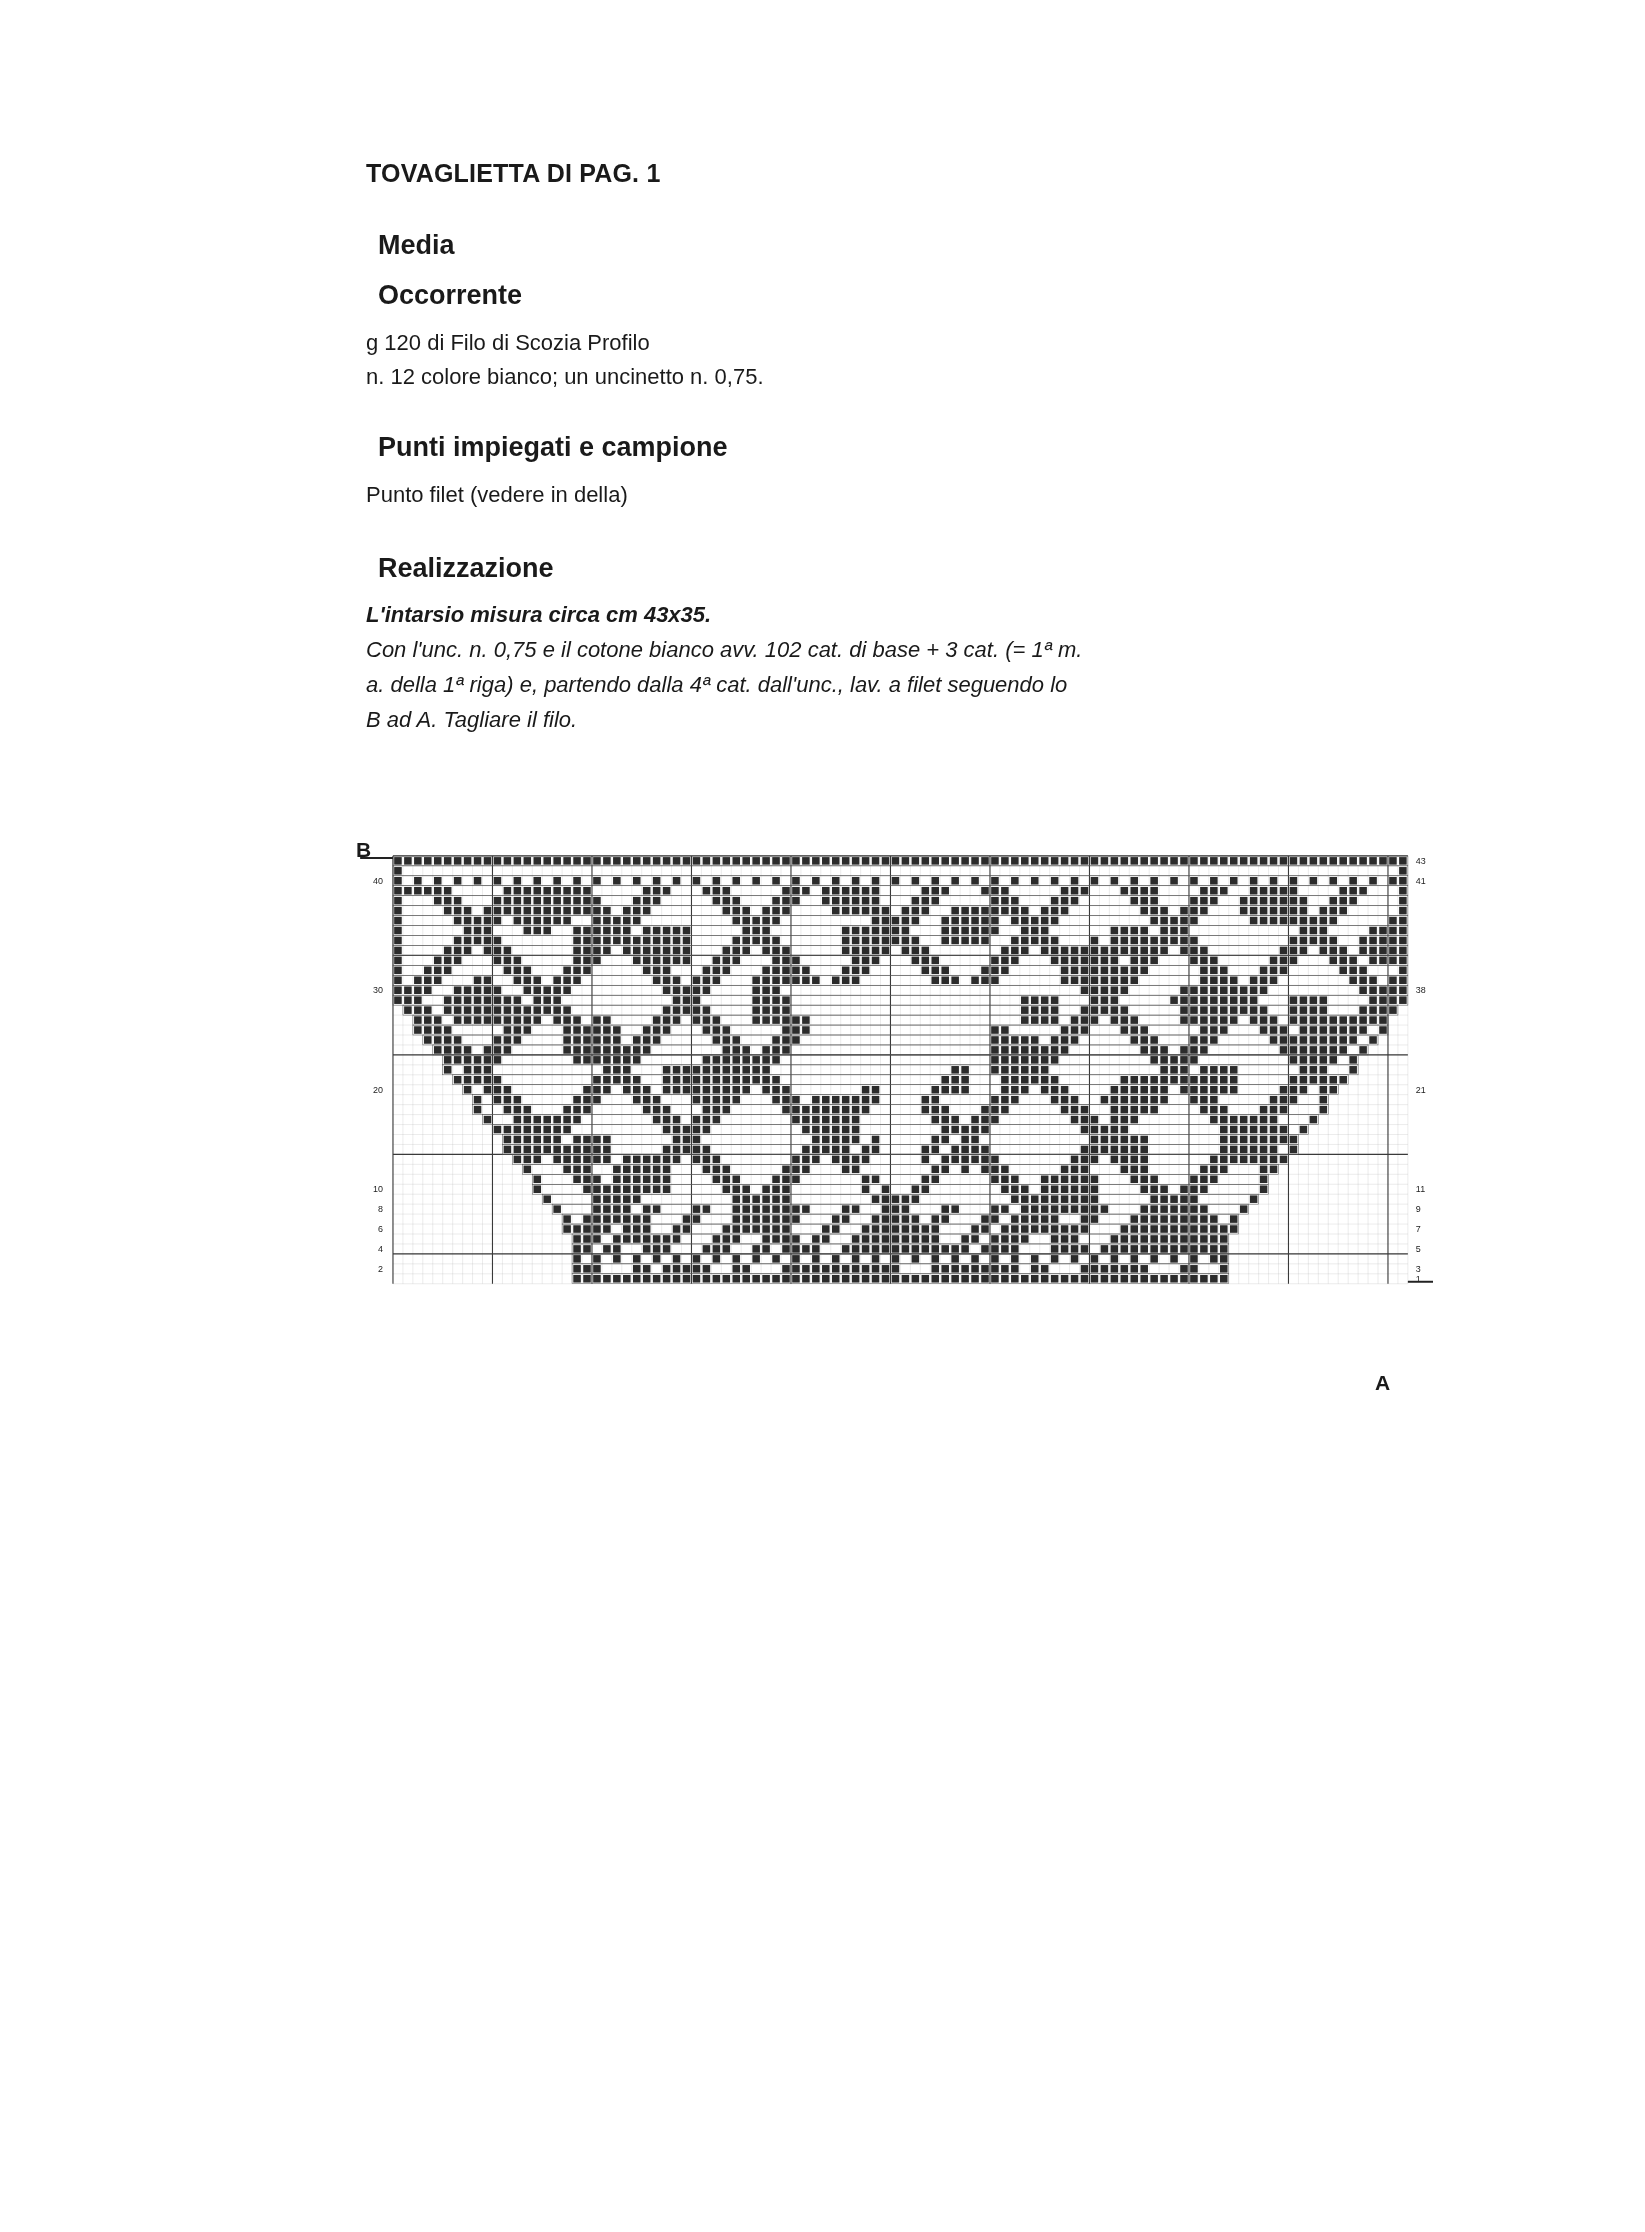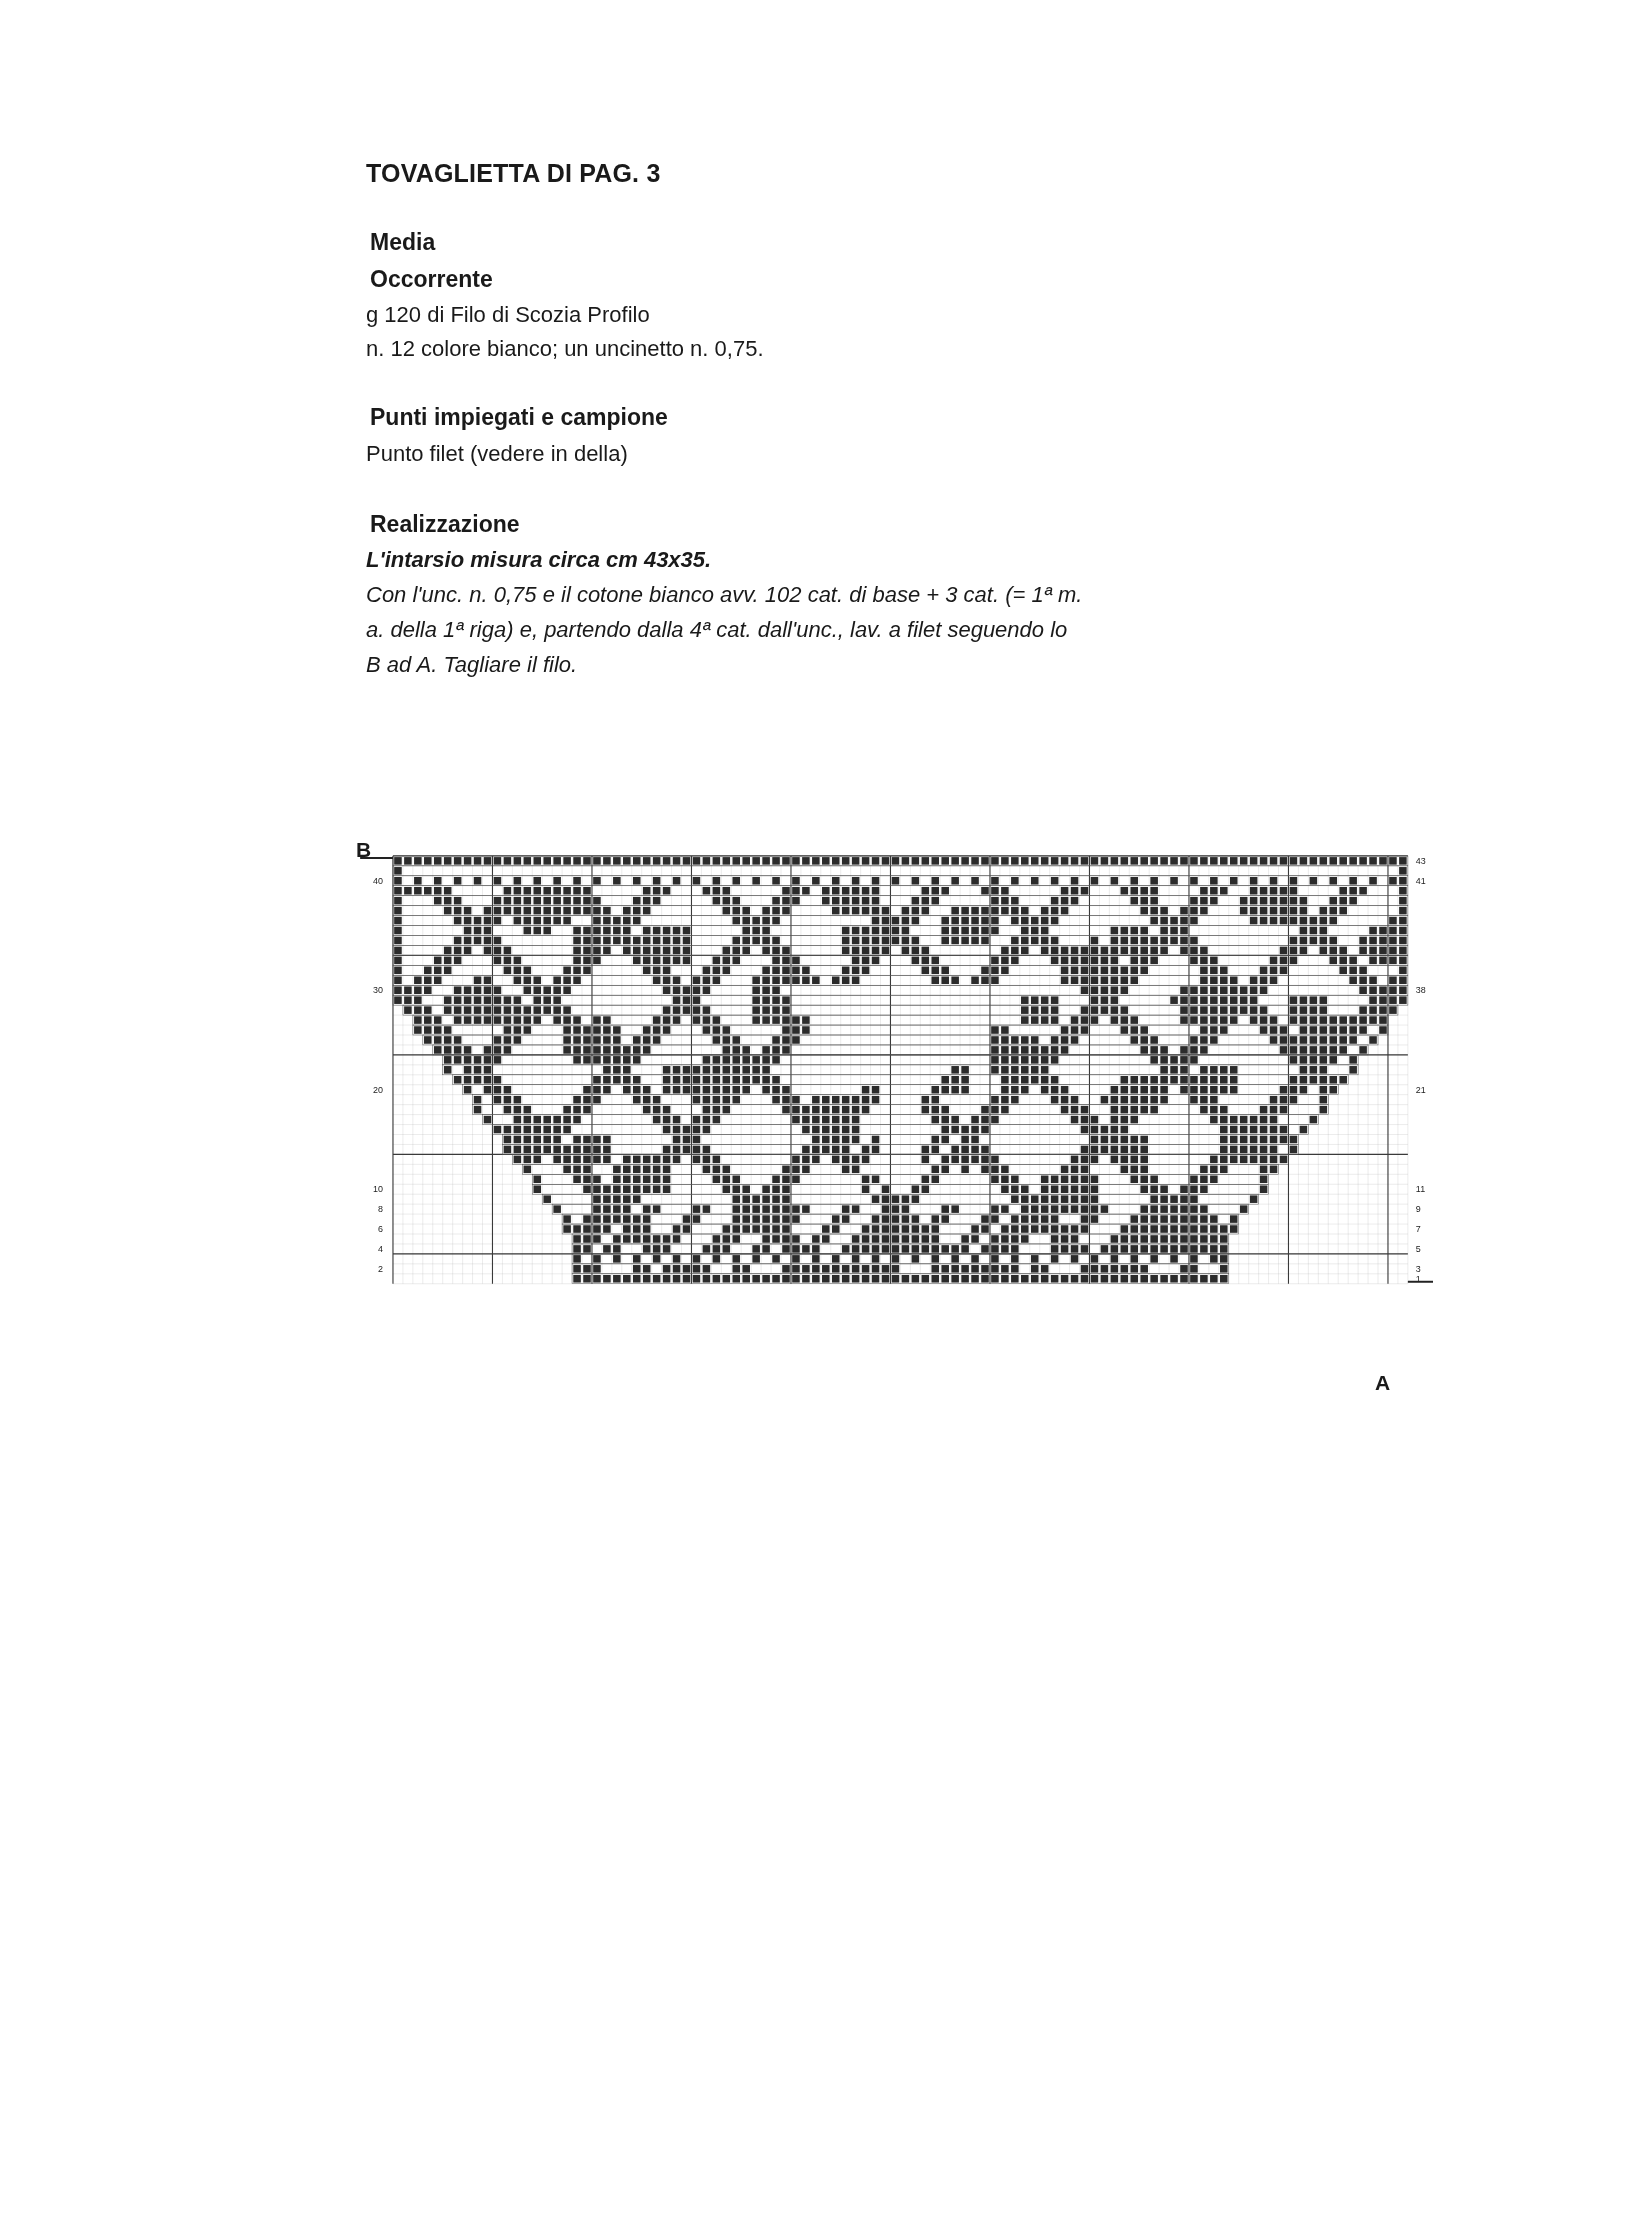--- a/index.html
+++ b/index.html
@@ -28,23 +28,23 @@
     top: 159px;
     width: 1045px;
   }
   .title {
     font-size: 25px;
     font-weight: bold;
     letter-spacing: 0.2px;
     margin: 0 0 38px 0;
   }
   .h2 {
-    font-size: 23px;
+    font-size: 27px;
     font-weight: bold;
-    margin: 4px;
+    margin: 12px;
     line-height: 1.42;
   }
   .para {
     font-size: 22px;
     font-weight: normal;
     margin: 0;
     line-height: 1.45;
   }
   .para.italic {
     font-style: italic;
@@ -83,21 +83,21 @@
   .marker-b { left: 18px; top: 2px; }
   .marker-a { left: 1037px; top: 535px; }
 </style>
 </head>
 <body>
 
 <div class="page">
 
   <div class="content">
 
-    <div class="title">TOVAGLIETTA DI PAG. 3</div>
+    <div class="title">TOVAGLIETTA DI PAG. 1</div>
 
     <div class="sec-media">
       <div class="h2">Media</div>
     </div>
 
     <div class="sec-occorrente">
       <div class="h2">Occorrente</div>
       <div class="para">g 120 di Filo di Scozia Profilo</div>
       <div class="para">n. 12 colore bianco; un uncinetto n. 0,75.</div>
     </div>

